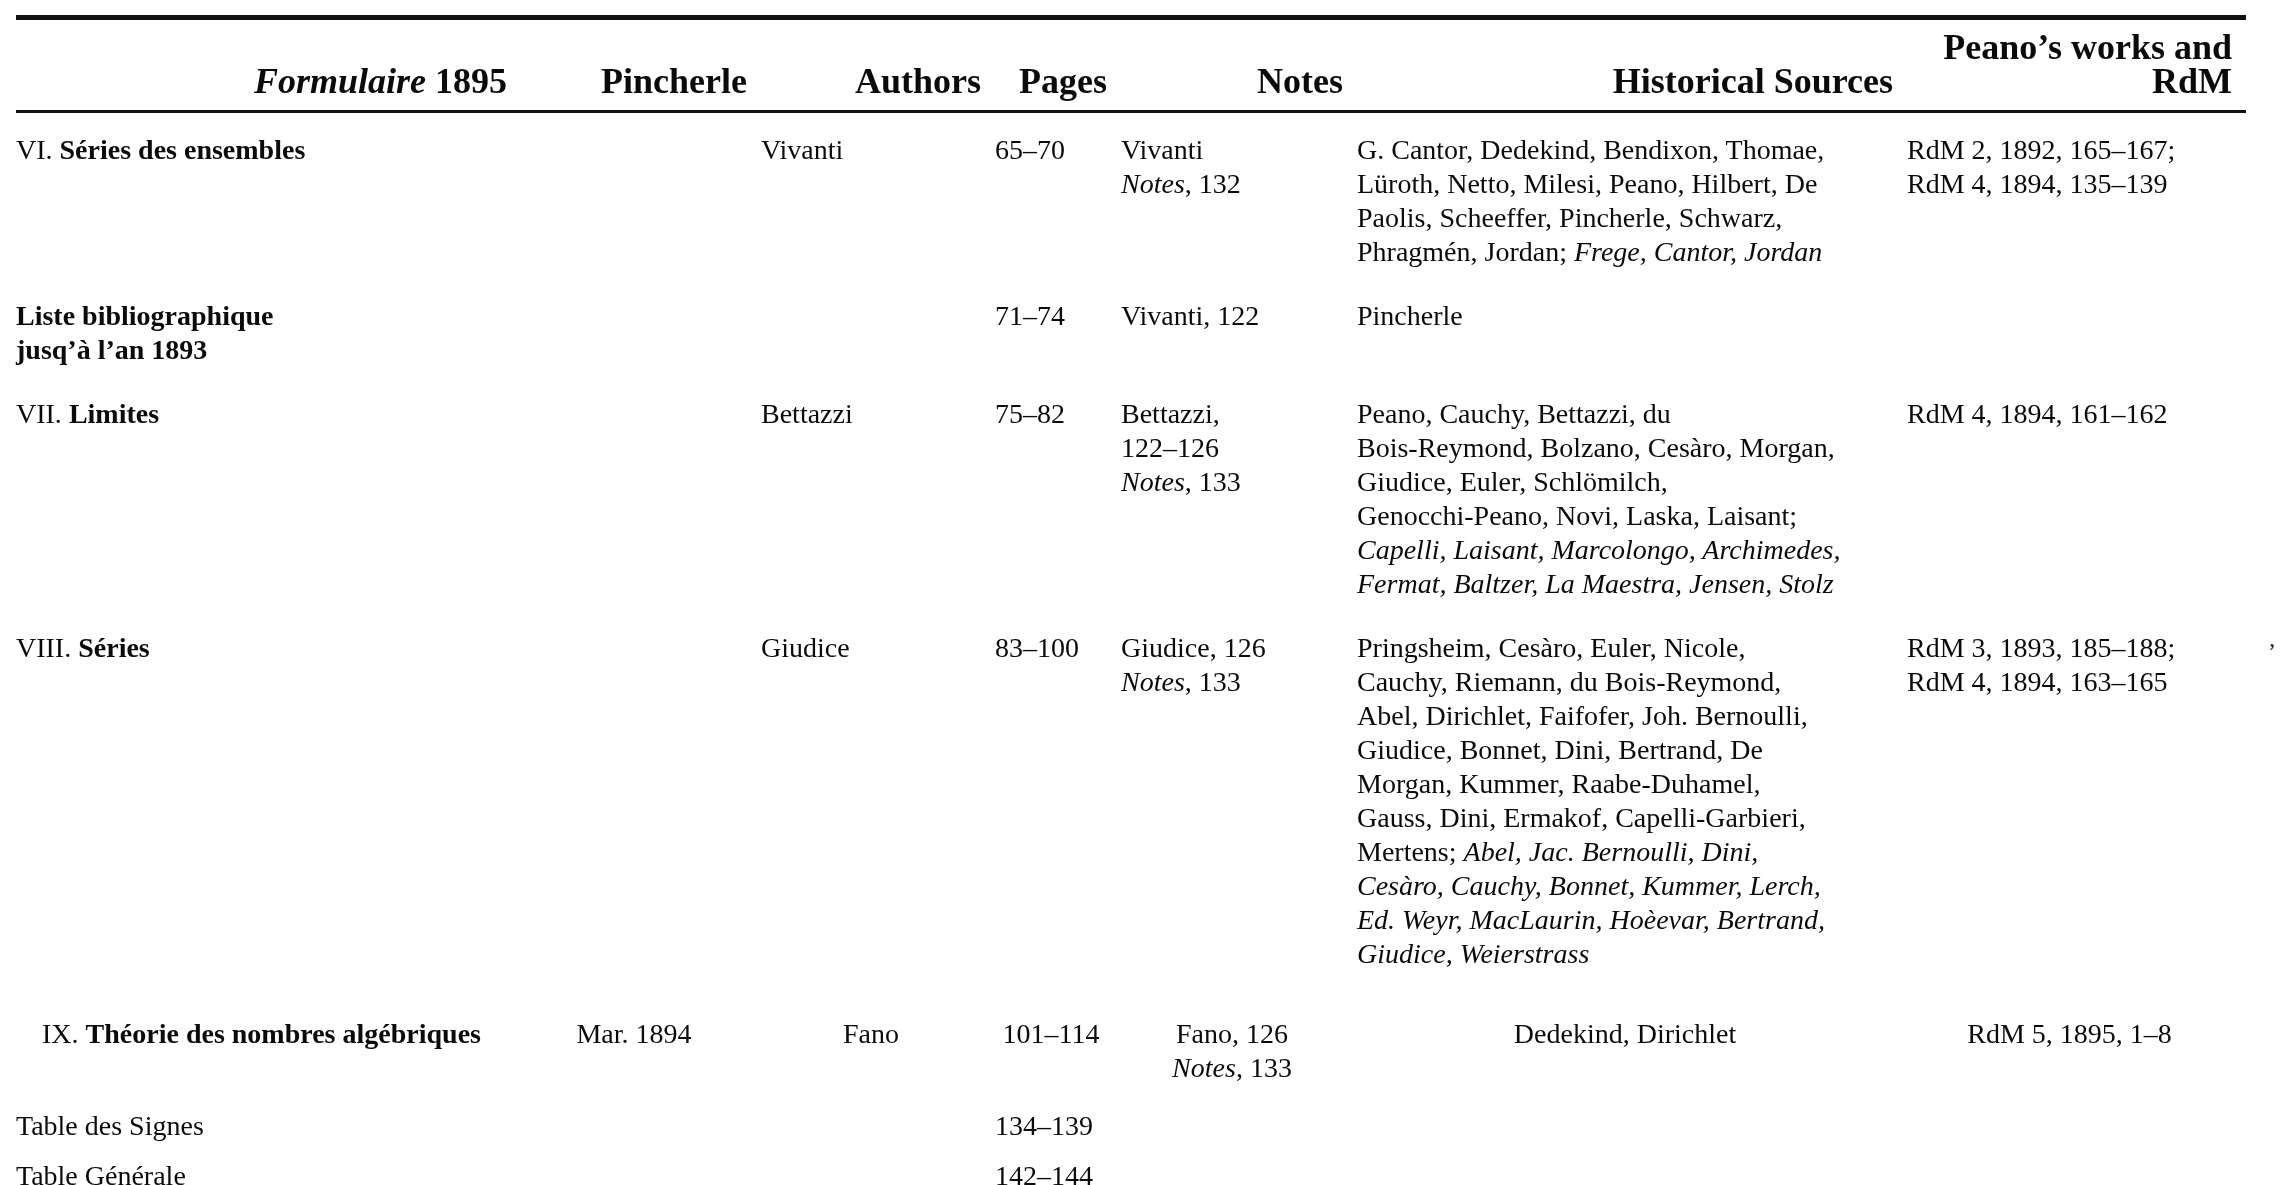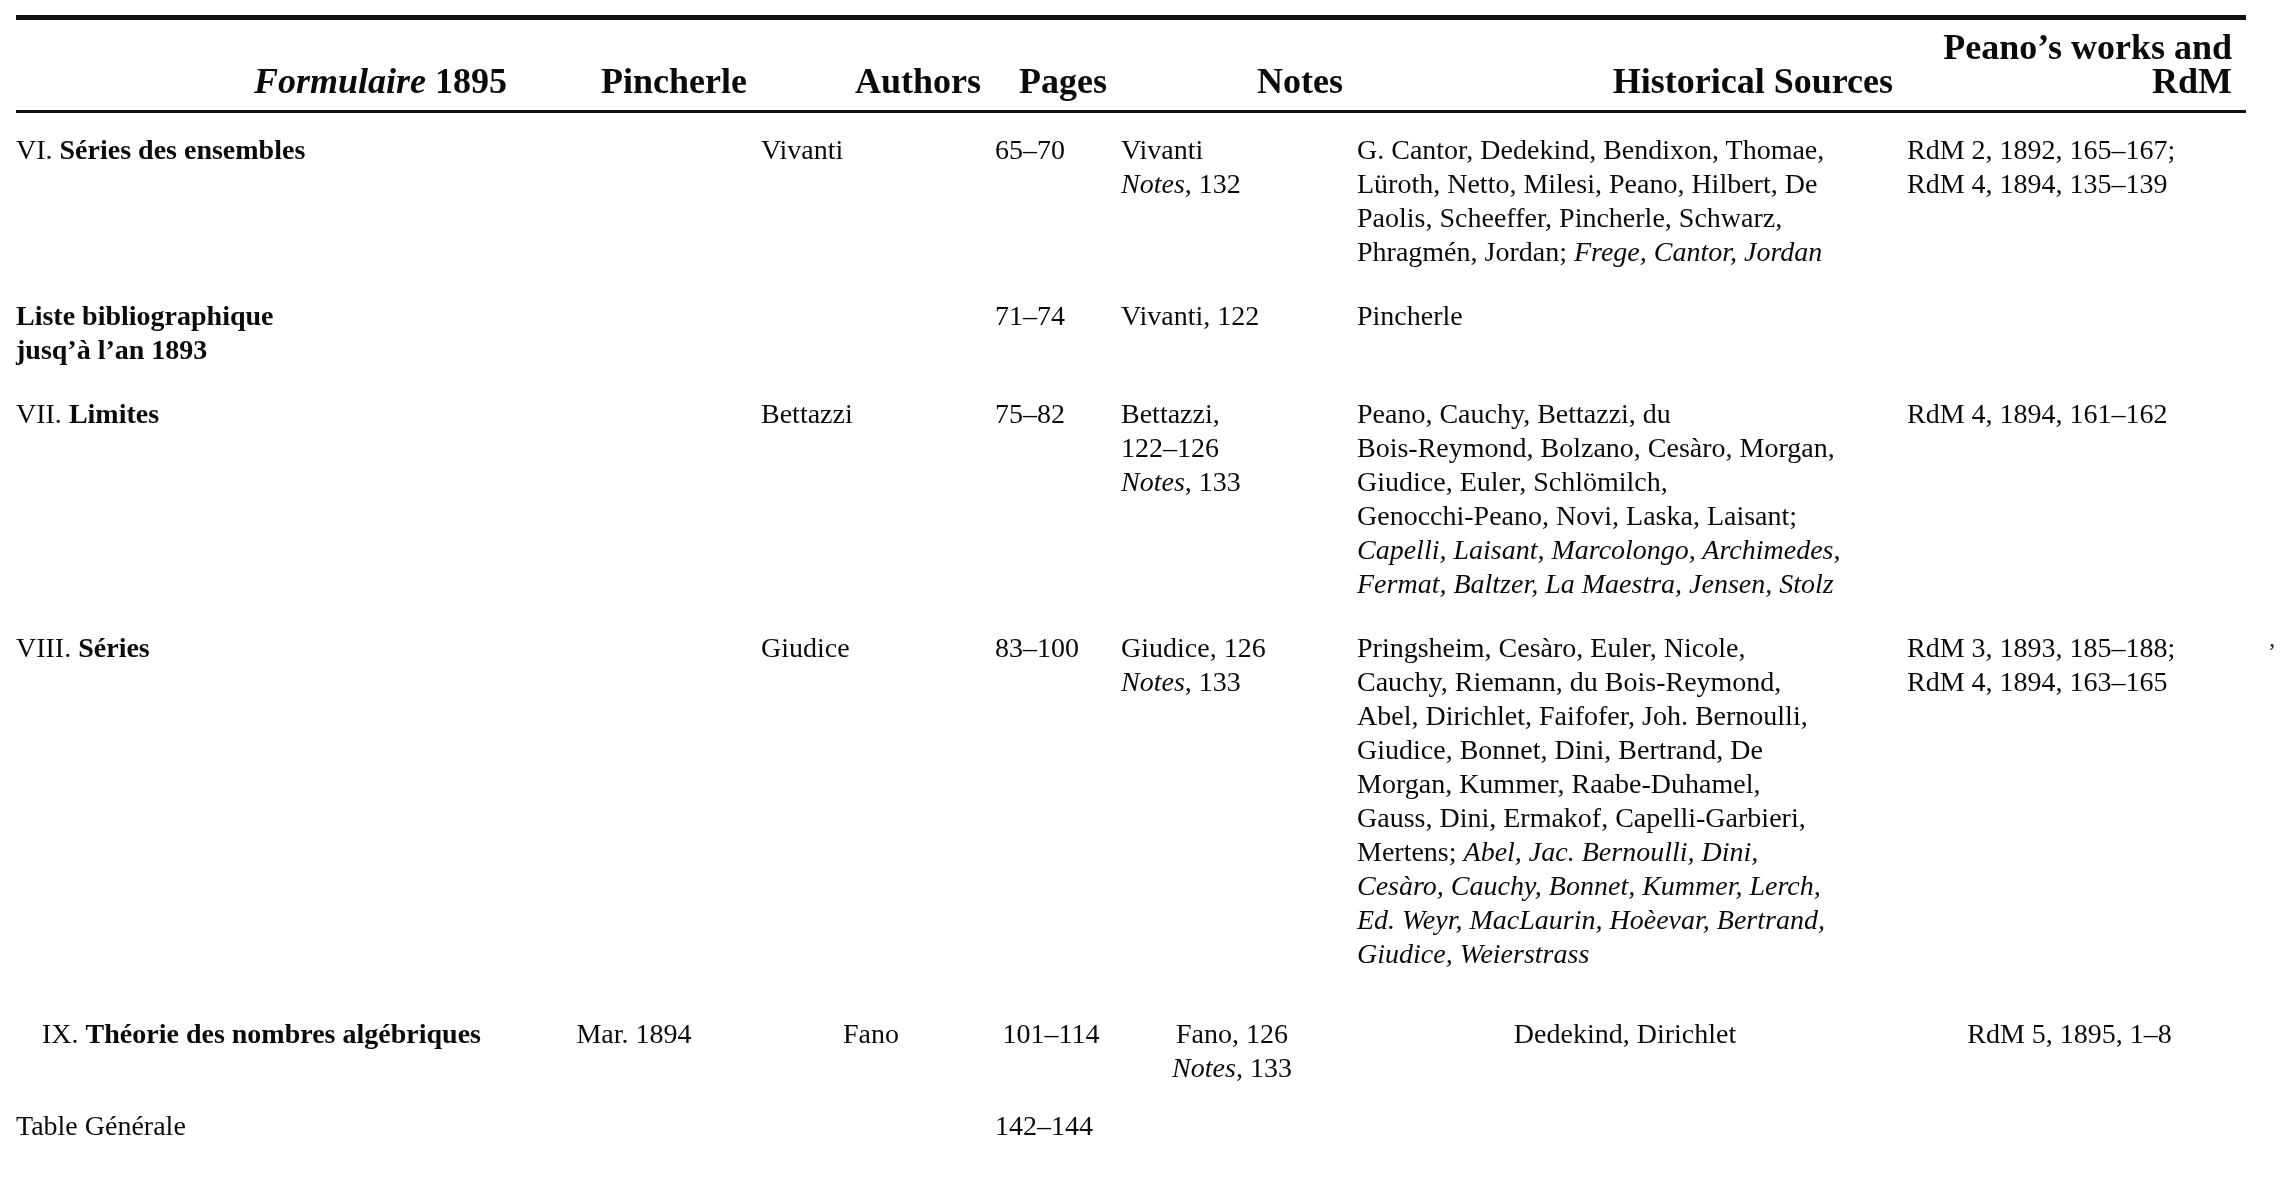--- a/index.html
+++ b/index.html
@@ -207,20 +207,33 @@
           </td>
           <td>
             <div class="line"><span>Dedekind, Dirichlet</span></div>
           </td>
           <td>
             <div class="line"><span>RdM 5, 1895, 1–8</span></div>
           </td>
         </tr>
         <tr>
           <td>
+            <div class="line"><span>Table des Signes</span></div>
+          </td>
+          <td></td>
+          <td></td>
+          <td>
+            <div class="line"><span>134–139</span></div>
+          </td>
+          <td></td>
+          <td></td>
+          <td></td>
+        </tr>
+        <tr>
+          <td>
             <div class="line"><span>Table Générale</span></div>
           </td>
           <td></td>
           <td></td>
           <td>
             <div class="line"><span>142–144</span></div>
           </td>
           <td></td>
           <td></td>
           <td></td>

